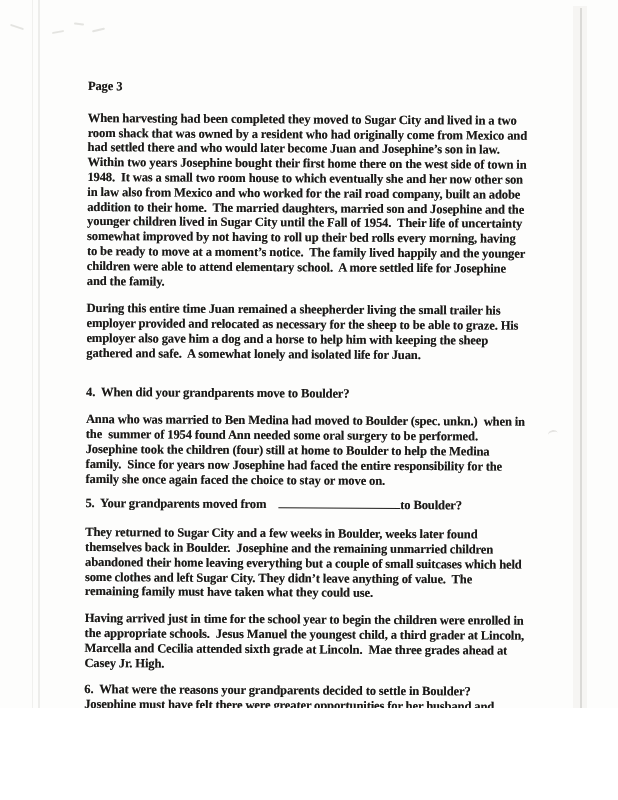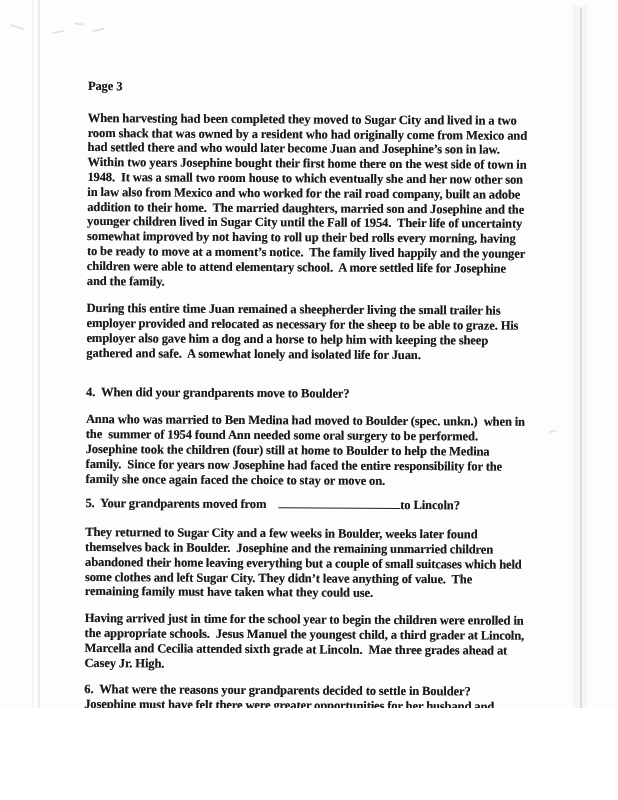--- a/index.html
+++ b/index.html
@@ -125,21 +125,21 @@
           <div class="line">4.  When did your grandparents move to Boulder?</div>
         </div>
         <div class="block" style="margin-top: 13px;">
           <div class="line">Anna who was married to Ben Medina had moved to Boulder (spec. unkn.)  when in</div>
           <div class="line">the  summer of 1954 found Ann needed some oral surgery to be performed.</div>
           <div class="line">Josephine took the children (four) still at home to Boulder to help the Medina</div>
           <div class="line">family.  Since for years now Josephine had faced the entire responsibility for the</div>
           <div class="line">family she once again faced the choice to stay or move on.</div>
         </div>
         <div class="block" style="margin-top: 9px;">
-          <div class="line"><span>5.  Your grandparents moved from </span><span class="blank"></span><span>to Lincoln?</span></div>
+          <div class="line"><span>5.  Your grandparents moved from </span><span class="blank"></span><span>to Boulder?</span></div>
         </div>
         <div class="block" style="margin-top: 14px;">
           <div class="line">They returned to Sugar City and a few weeks in Boulder, weeks later found</div>
           <div class="line">themselves back in Boulder.  Josephine and the remaining unmarried children</div>
           <div class="line">abandoned their home leaving everything but a couple of small suitcases which held</div>
           <div class="line">some clothes and left Sugar City. They didn’t leave anything of value.  The</div>
           <div class="line">remaining family must have taken what they could use.</div>
         </div>
         <div class="block" style="margin-top: 12px;">
           <div class="line">Having arrived just in time for the school year to begin the children were enrolled in</div>

